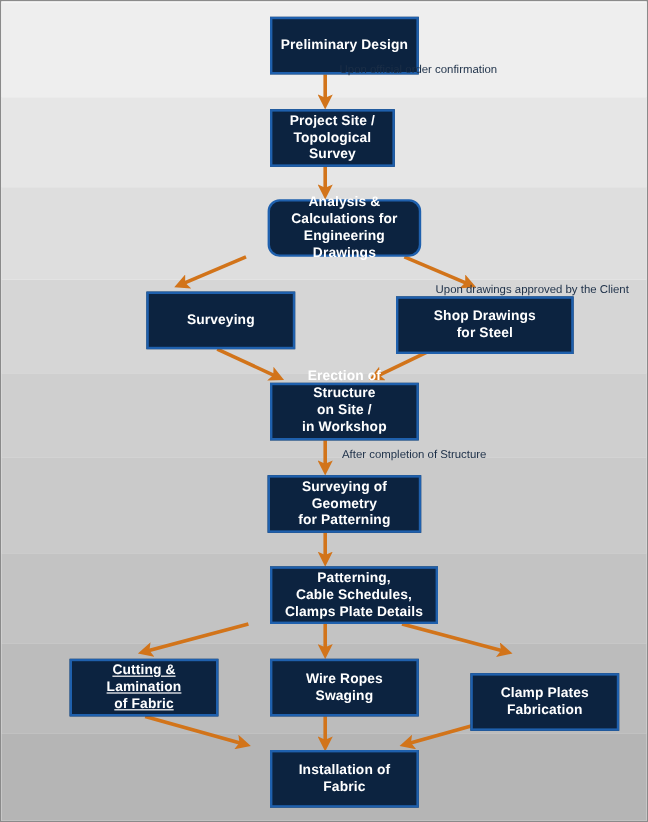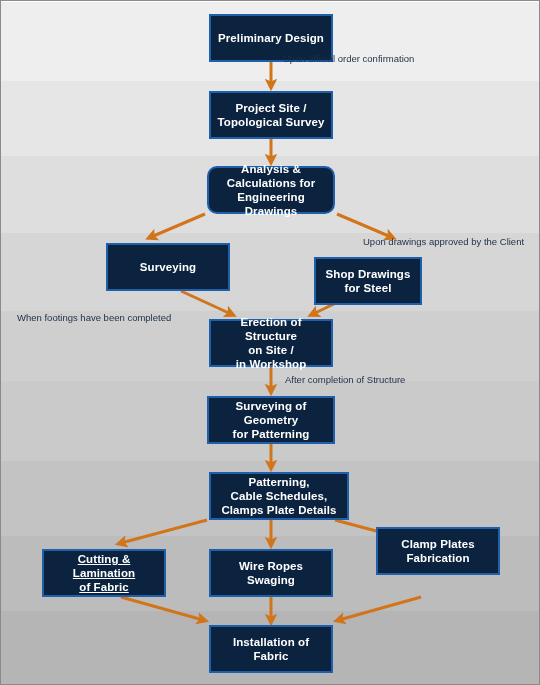--- a/index.html
+++ b/index.html
@@ -37,20 +37,21 @@
     color: #ffffff;
     display: flex;
     align-items: center;
     justify-content: center;
     text-align: center;
     font-size: 11.5px;
     font-weight: bold;
     line-height: 1.22;
     letter-spacing: 0.1px;
     padding: 2px 4px;
+    margin-left: 16px;
   }
   .node span { display: block; white-space: pre-line; }
   .edge-label {
     position: absolute;
     color: #1c2f47;
     font-size: 9.5px;
     font-weight: normal;
     line-height: 1.1;
     white-space: nowrap;
   }
@@ -90,63 +91,62 @@
       <line x1="334" y1="519" x2="420" y2="542"></line>
       <line x1="120" y1="596" x2="202" y2="619"></line>
       <line x1="270" y1="596" x2="270" y2="619"></line>
       <line x1="420" y1="596" x2="338" y2="619"></line>
     </g>
   </svg>
 
   <div class="node" style="left:208px;top:13px;width:124px;height:48px;">
     <span>Preliminary Design</span>
   </div>
-  <div class="node" style="left:208px;top:90px;width:124px;height:48px;">
+  <div class="node" style="left:208px;top:90px;width:104px;height:48px;">
     <span>Project Site /
 Topological Survey</span>
   </div>
   <div class="node" style="left:206px;top:165px;width:128px;height:48px;border-radius:10px;">
     <span>Analysis &amp;
 Calculations for
 Engineering Drawings</span>
   </div>
   <div class="node" style="left:105px;top:242px;width:124px;height:48px;">
     <span>Surveying</span>
   </div>
-  <div class="node" style="left:313px;top:256px;width:108px;height:48px;">
+  <div class="node" style="left:313px;top:246px;width:148px;height:48px;">
     <span>Shop Drawings
 for Steel</span>
   </div>
-  <div class="node" style="left:208px;top:318px;width:124px;height:48px;">
+  <div class="node" style="left:208px;top:318px;width:124px;height:48px;align-items:flex-end;">
     <span>Erection of Structure
 on Site /
 in Workshop</span>
   </div>
   <div class="node" style="left:206px;top:395px;width:128px;height:48px;">
     <span>Surveying of Geometry
 for Patterning</span>
   </div>
   <div class="node" style="left:208px;top:471px;width:140px;height:48px;">
     <span>Patterning,
 Cable Schedules,
 Clamps Plate Details</span>
   </div>
   <div class="node" style="left:41px;top:548px;width:124px;height:48px;text-decoration:underline;">
     <span>Cutting &amp; Lamination
 of Fabric</span>
   </div>
   <div class="node" style="left:208px;top:548px;width:124px;height:48px;">
     <span>Wire Ropes Swaging</span>
   </div>
-  <div class="node" style="left:375px;top:526px;width:124px;height:48px;">
+  <div class="node" style="left:375px;top:560px;width:124px;height:48px;">
     <span>Clamp Plates
 Fabrication</span>
   </div>
   <div class="node" style="left:208px;top:624px;width:124px;height:48px;">
     <span>Installation of Fabric</span>
   </div>
 
   <div class="edge-label" style="left:282px;top:53px;">Upon official order confirmation</div>
   <div class="edge-label" style="left:362px;top:200px;margin-top:36px;">Upon drawings approved by the Client</div>
-  <div class="edge-label" style="left:16px;top:312px;">When footings have been completed</div>
   <div class="edge-label" style="left:284px;top:374px;">After completion of Structure</div>
 
 </div>
 
 </body></html>

